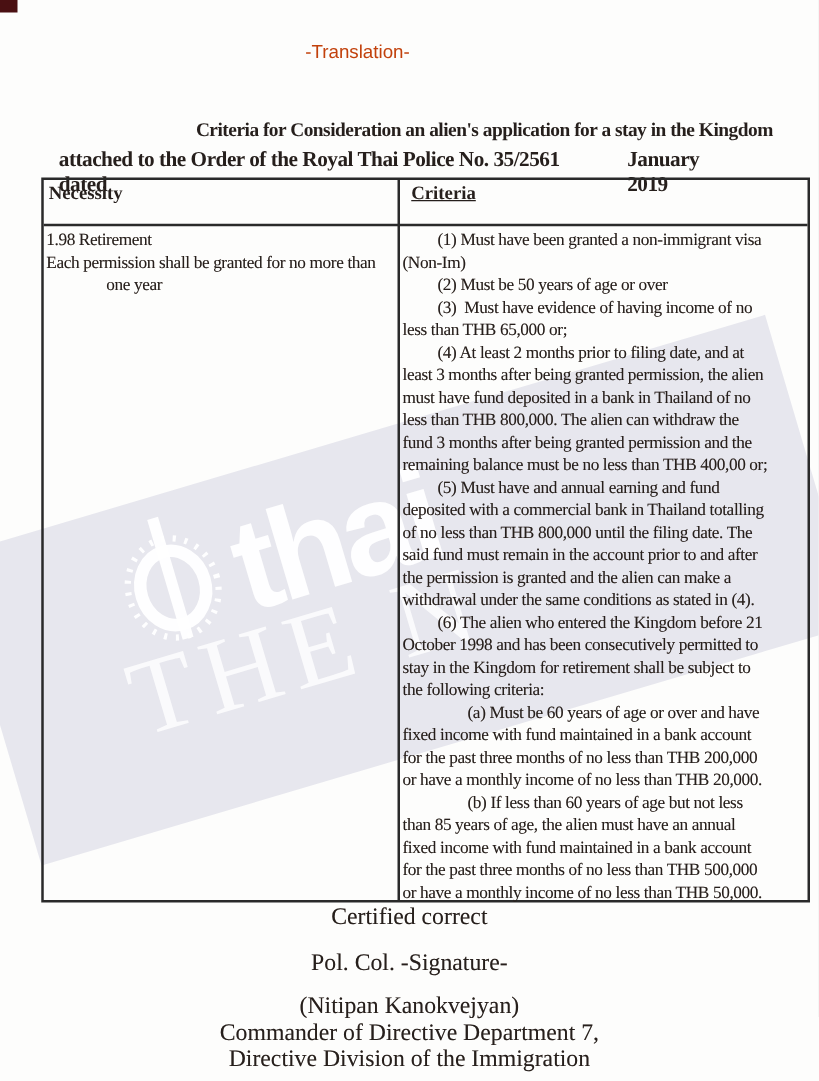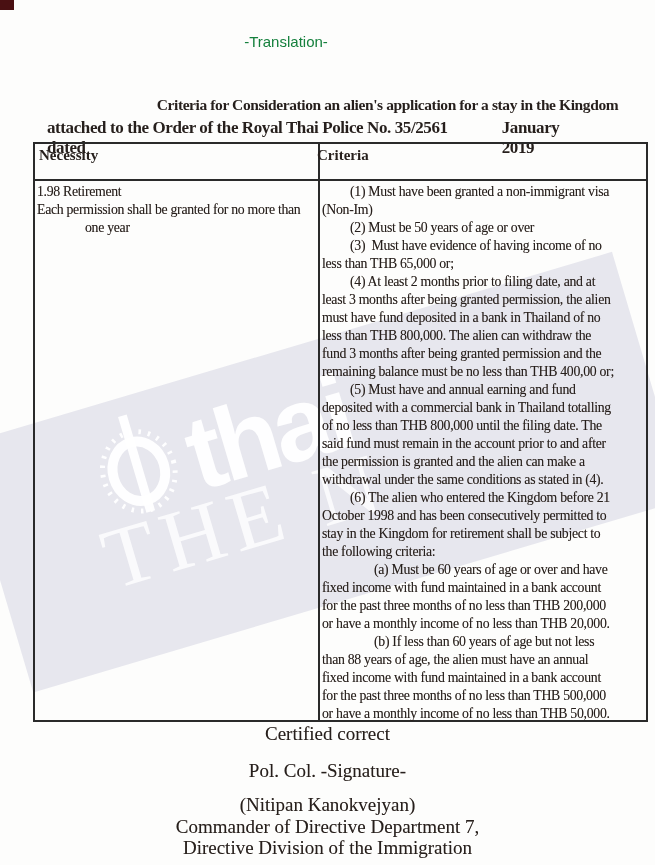--- a/index.html
+++ b/index.html
@@ -42,21 +42,21 @@
     font-size:86px;line-height:86px;
     letter-spacing:8px;
     color:rgba(255,255,255,0.8);
     margin:-14px 0 0 -12px;
   }
   
   .translation{
     position:absolute;top:33px;left:0;width:572px;
     text-align:center;
     font-family:"Liberation Sans", sans-serif;
-    font-size:15px;color:#15803d;
+    font-size:15px;color:#c2410c;
     z-index:1;
   }
   .doc-title{
     position:absolute;top:96px;left:16px;width:655px;
     text-align:center;font-weight:bold;
     font-size:15.5px;letter-spacing:-0.4px;
     z-index:1;
     padding-left:44px;
   }
   .doc-subtitle{
@@ -69,21 +69,21 @@
   
   .ctable{
     position:absolute;left:33px;top:142px;width:611px;height:576px;
     border:2px solid #2a2a2a;
     z-index:1;
   }
   .col-divider{position:absolute;left:283px;top:0;bottom:0;width:2px;background:#2a2a2a;}
   .header-sep{position:absolute;top:35px;left:0;right:0;height:2px;background:#2a2a2a;}
   .hdr{position:absolute;top:3px;font-weight:bold;font-size:15px;}
   .hdr-left{left:4px;}
-  .hdr-right{left:282px;}
+  .hdr-right{left:294px;text-decoration:underline;}
   .cell{
     position:absolute;top:39px;
     font-size:13.8px;letter-spacing:-0.3px;line-height:18px;
     text-shadow:0 0 0.5px rgba(70,55,45,0.45);
   }
   .cell-left{left:2px;width:279px;}
   .cell-right{left:287px;width:322px;}
   .tline{white-space:pre;}
   .i1{padding-left:28px;}   
   .i2{padding-left:52px;}   
@@ -176,21 +176,21 @@
           <div class="tline">the following criteria:</div>
         </div>
         <div class="para">
           <div class="tline i2">(a) Must be 60 years of age or over and have</div>
           <div class="tline">fixed income with fund maintained in a bank account</div>
           <div class="tline">for the past three months of no less than THB 200,000</div>
           <div class="tline">or have a monthly income of no less than THB 20,000.</div>
         </div>
         <div class="para">
           <div class="tline i2">(b) If less than 60 years of age but not less</div>
-          <div class="tline">than 88 years of age, the alien must have an annual</div>
+          <div class="tline">than 85 years of age, the alien must have an annual</div>
           <div class="tline">fixed income with fund maintained in a bank account</div>
           <div class="tline">for the past three months of no less than THB 500,000</div>
           <div class="tline">or have a monthly income of no less than THB 50,000.</div>
         </div>
       </div>
   </div>
 
   <div class="fline f-certified">Certified correct</div>
   <div class="fline f-signature">Pol. Col. -Signature-</div>
   <div class="fline f-name">(Nitipan Kanokvejyan)</div>

